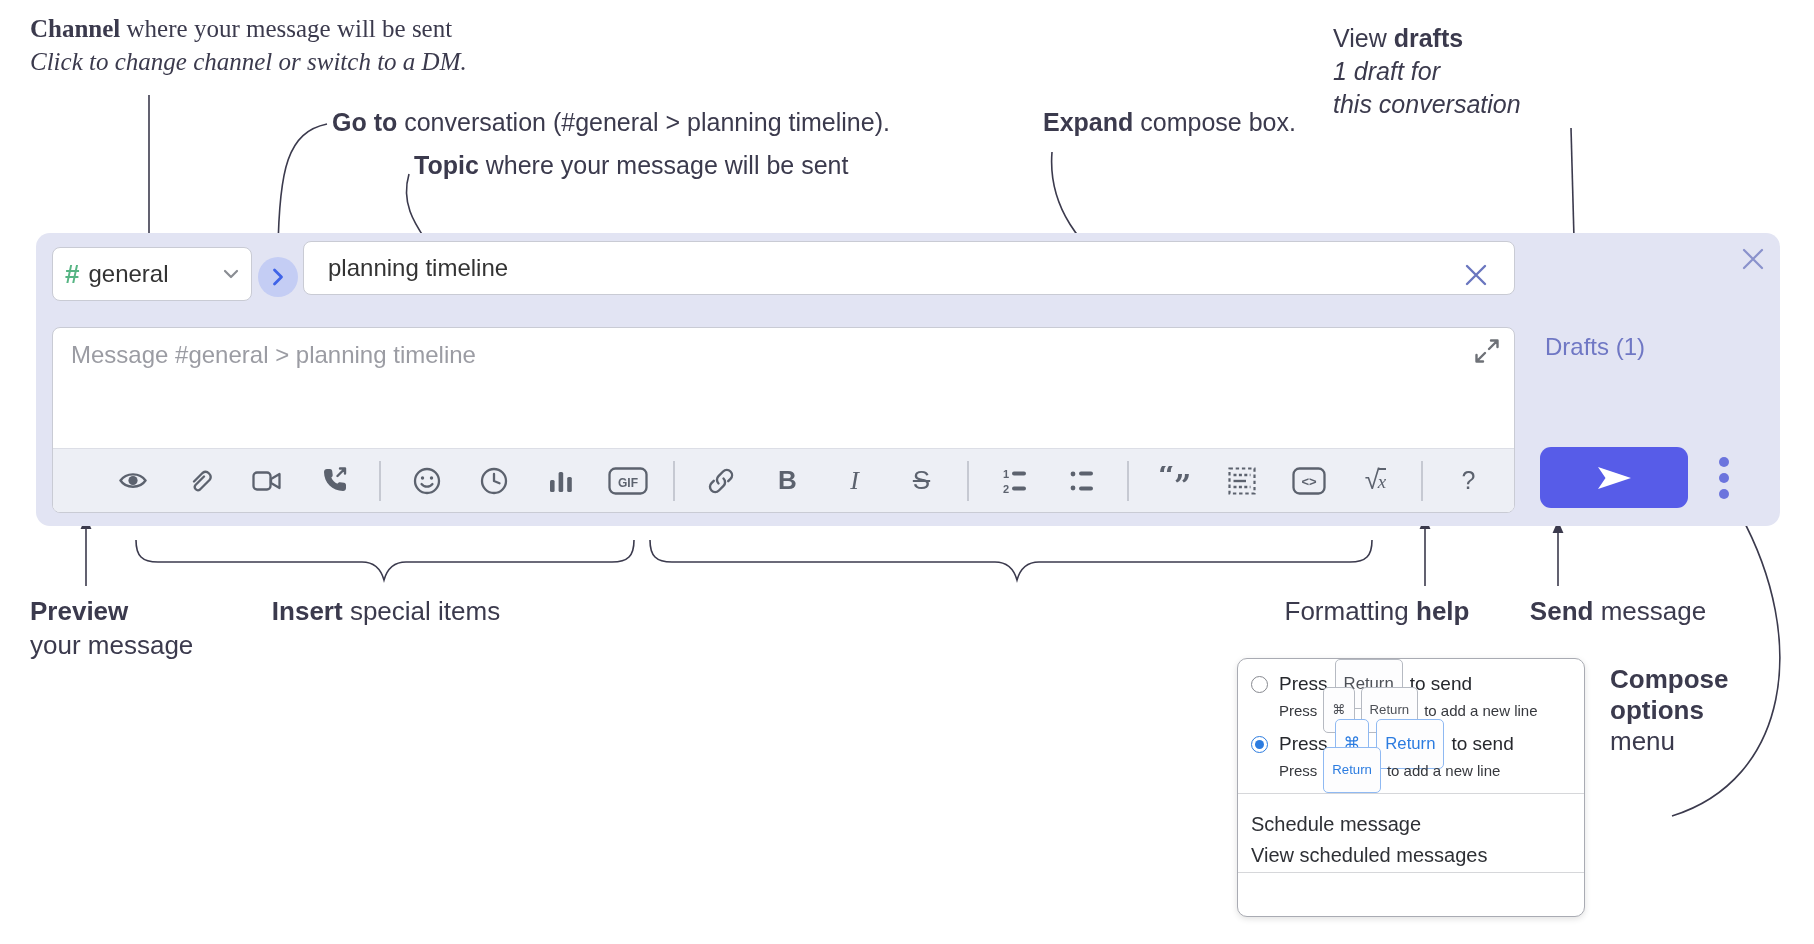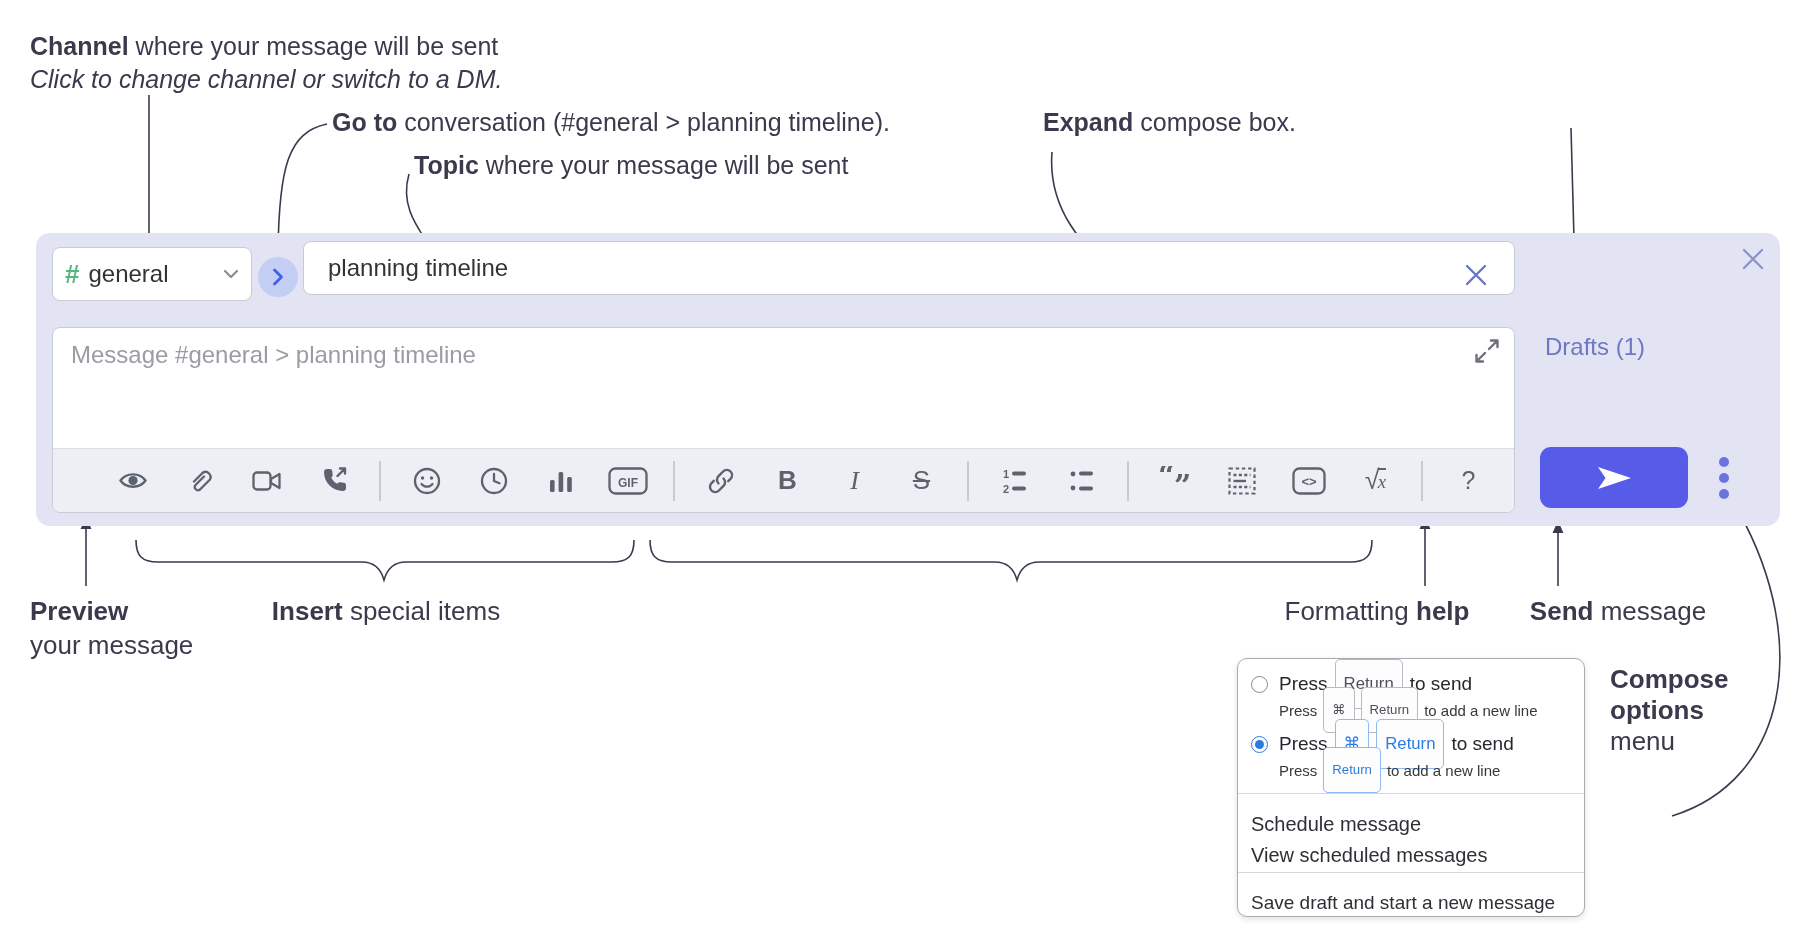--- a/index.html
+++ b/index.html
@@ -89,32 +89,37 @@
       <path d="M1571,128 L1576,312" marker-end="url(#arw)"></path>
       <path d="M86,586 L86,519" marker-end="url(#arw)"></path>
       <path d="M136,540 C136,556 142,562 158,562 L362,562 C372,562 380,566 384,580 C388,566 396,562 406,562 L612,562 C628,562 634,556 634,540"></path>
       <path d="M650,540 C650,556 656,562 672,562 L995,562 C1005,562 1013,566 1017,580 C1021,566 1029,562 1039,562 L1350,562 C1366,562 1372,556 1372,540"></path>
       <path d="M1425,586 L1425,519" marker-end="url(#arw)"></path>
       <path d="M1558,586 L1558,523" marker-end="url(#arw)"></path>
       <path d="M1672,816 C1788,780 1810,642 1740,514" marker-end="url(#arw)"></path>
     </g>
   </svg>
 
-  <div class="ann" style="left:30px;top:30px;">
+  <div class="ann" style="left:30px;top:12px;font-family:Liberation Serif, serif;">
     <div><span class="b">Channel</span><span> where your message will be sent</span></div>
     <div class="it">Click to change channel or switch to a DM.</div>
   </div>
   <div class="ann" style="left:332px;top:106px;">
     <span class="b">Go to</span><span> conversation (#general &gt; planning timeline).</span>
   </div>
   <div class="ann" style="left:414px;top:149px;">
     <span class="b">Topic</span><span> where your message will be sent</span>
   </div>
   <div class="ann" style="left:1043px;top:106px;">
     <span class="b">Expand</span><span> compose box.</span>
+  </div>
+  <div class="ann" style="left:1333px;top:22px;">
+    <div><span>View </span><span class="b">drafts</span></div>
+    <div class="it">1 draft for</div>
+    <div class="it">this conversation</div>
   </div>
 
   <div class="ann big" style="left:30px;top:594px;">
     <div class="b">Preview</div>
     <div>your message</div>
   </div>
   <div class="ann big center" style="left:386px;top:594px;">
     <span class="b">Insert</span><span> special items</span>
   </div>
   <div class="ann big center" style="left:1377px;top:594px;">
@@ -351,22 +356,15 @@
             <circle cx="11" cy="13" r="1.1"></circle>
             <circle cx="15" cy="13" r="1.1"></circle>
             <circle cx="7" cy="16.5" r="1.1"></circle>
             <circle cx="11" cy="16.5" r="1.1"></circle>
             <circle cx="15" cy="16.5" r="1.1"></circle>
           </g>
         </svg>
       <span>View scheduled messages</span>
     </div>
     <div class="pdiv" style="top:213px;"></div>
-    <div class="pitem" style="top:222px;height:32px;font-size:19px;">
-      <svg width="22" height="22" viewBox="0 0 22 22" stroke="#6b74dd" stroke-width="1.9" fill="none" stroke-linecap="round" stroke-linejoin="round">
-          <path d="M4 2.5 H14 L18 6.5 V19.5 H4 Z"></path>
-          <path d="M7.5 12.5 L10 15 L14.5 9.5"></path>
-        </svg>
-      <span>Save draft and start a new message</span>
-    </div>
   </div>
 
 </div>
 
 </body></html>

